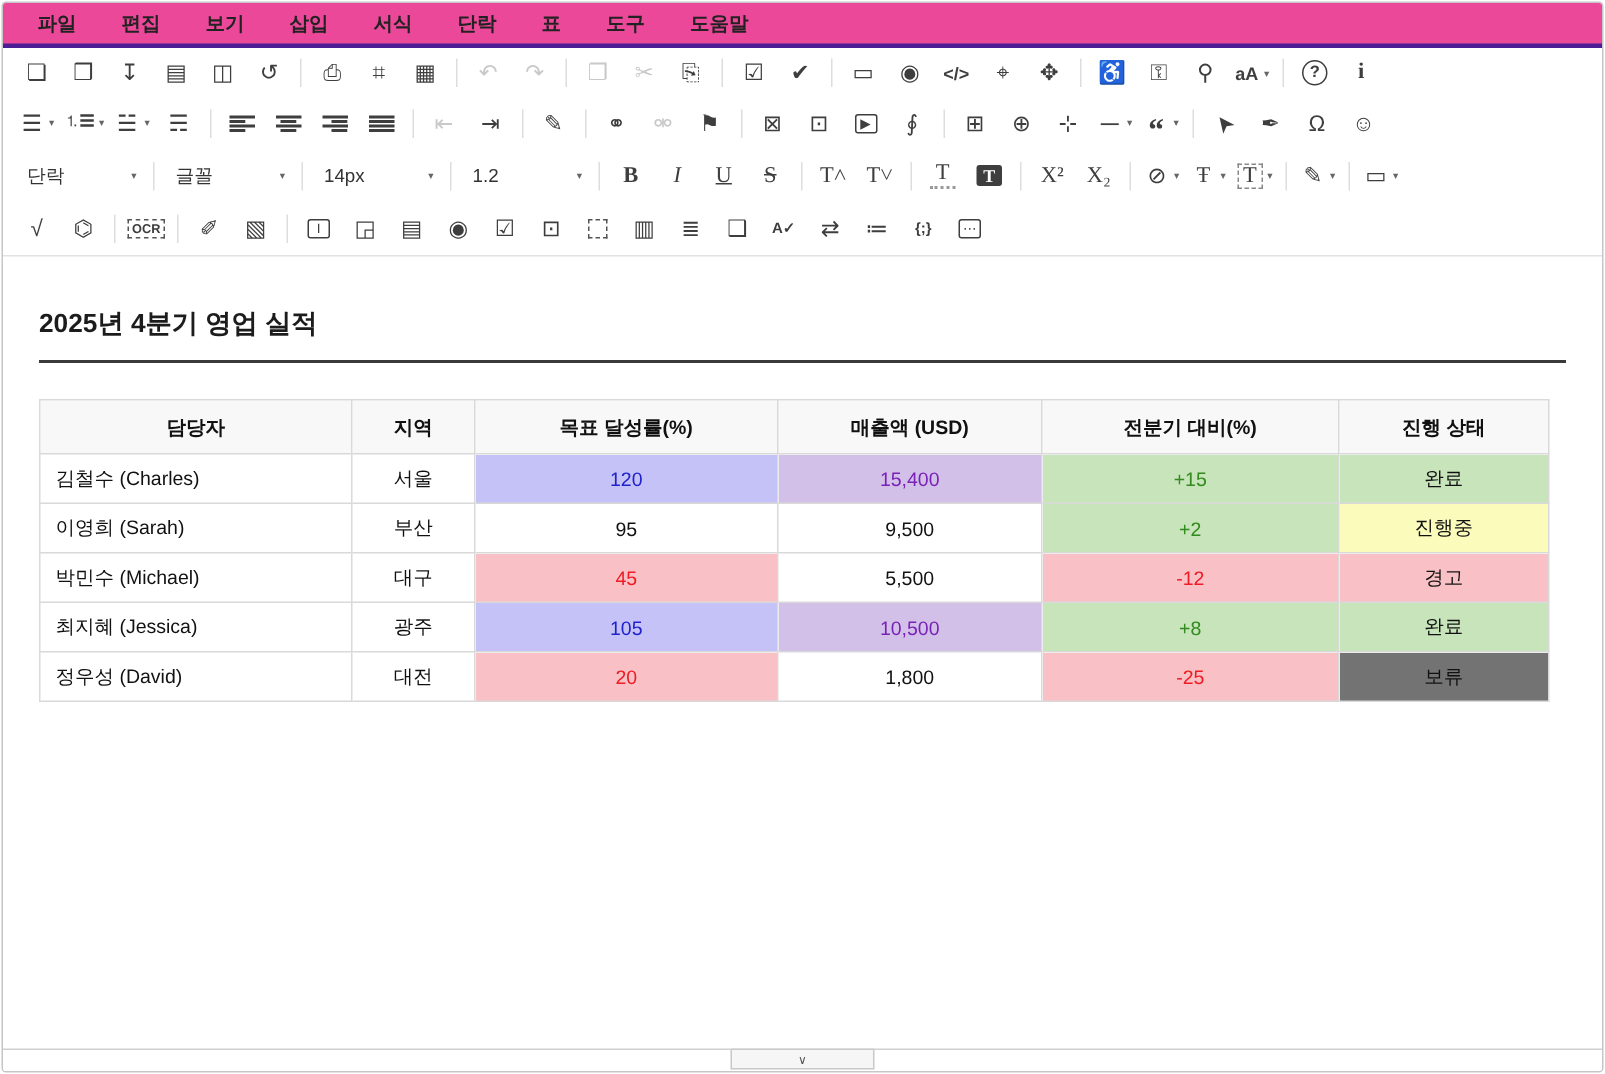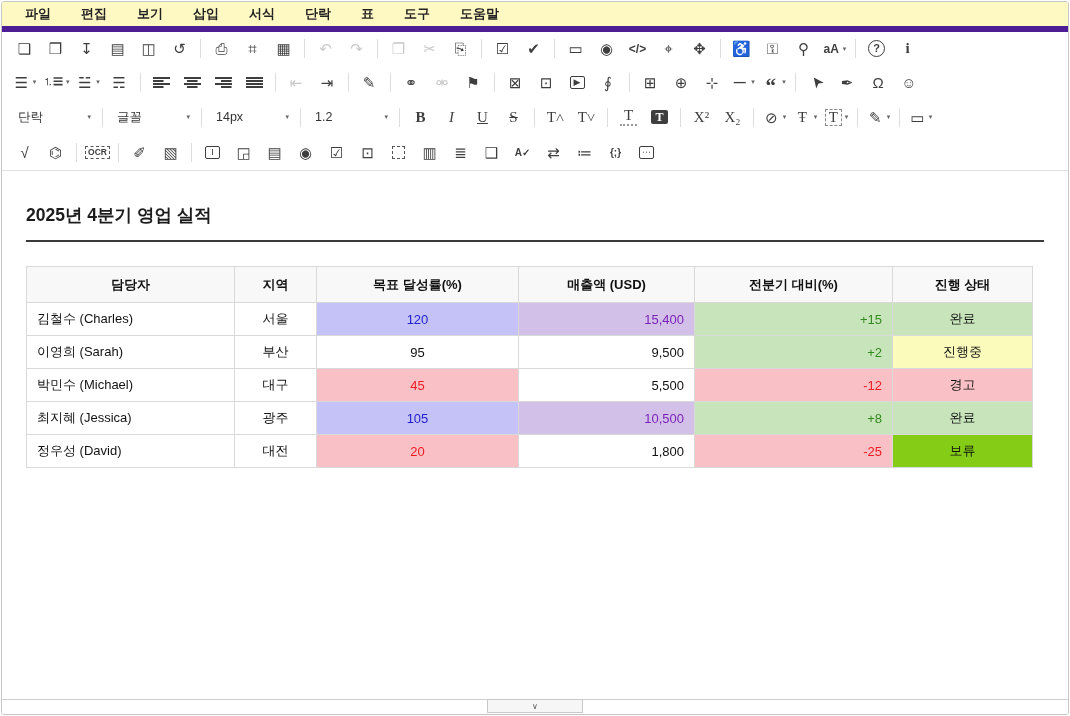--- a/index.html
+++ b/index.html
@@ -1,20 +1,20 @@
 <!DOCTYPE html>
 <html><head>
 <meta charset="utf-8">
 <style>
   * { box-sizing: border-box; }
   body { margin:0; width:1070px; height:716px; font-family:"Liberation Sans",sans-serif; background:#fff; color:#222; }
   .editor { position:relative; width:1068px; height:714px; margin:1px; border:1px solid #c6c6c6; border-radius:3px; overflow:hidden; background:#fff; }
 
   
-  .menubar { display:flex; align-items:center; height:30px; padding-left:8px; background:#fef9c3; border-bottom:6px solid #4c1d95; }
+  .menubar { display:flex; align-items:center; height:30px; padding-left:8px; background:#ec4899; border-bottom:3px solid #4c1d95; }
   .menu-item { padding:0 15px; font-size:13px; font-weight:600; color:#222; line-height:30px; cursor:pointer; }
 
   
   .toolbars { border-bottom:1px solid #e2e2e2; }
   .toolbar { display:flex; align-items:center; padding:0 7px; }
   #tb1 { height:33px; } #tb2 { height:34px; } #tb3 { height:36px; } #tb4 { height:35px; }
   .tb { display:flex; align-items:center; justify-content:center; min-width:29px; height:28px; margin:0 1px; background:none; border:0; color:#3e3e3e; font-size:15px; cursor:pointer; padding:0 2px; font-family:inherit; }
   .tb.disabled { color:#c9c9c9; cursor:default; }
   .g { display:inline-flex; align-items:center; justify-content:center; min-width:17px; font-size:15px; line-height:1; }
   .sep { width:1px; height:19px; background:#ddd; margin:0 5px; flex:none; }
@@ -45,21 +45,21 @@
   .quote { font-size:21px; line-height:.4; padding-top:9px; }
   .cursor-arrow { transform:rotate(-128deg); }
 
   
   .content { padding:0 24px; height:530px; position:relative; cursor:text; }
   .doc-title { margin:32px 0 0; font-size:17.5px; font-weight:700; color:#1c1c1c; }
   .title-rule { border:0; border-top:2px solid #3a3a3a; margin:13px 0 0; }
   table.data { border-collapse:collapse; margin-top:24px; table-layout:fixed; font-size:13px; color:#111; }
   .data th, .data td { border:1px solid #d9d9d9; height:33px; padding:0 10px; overflow:hidden; white-space:nowrap; }
   .data th { height:36px; background:#f8f8f8; font-weight:700; text-align:center; }
-  .al-left { text-align:left; } .al-center { text-align:center; } .al-right { text-align:right; }
+  .al-left { text-align:left; } .al-center { text-align:center; } .al-right { text-align:center; }
 
   
   .statusbar { position:absolute; left:0; right:0; bottom:0; height:15px; border-top:1px solid #cfcfcf; background:#fff; }
   .collapse-tab { position:absolute; left:50%; top:-1px; transform:translateX(-50%); width:96px; height:14px; background:#f6f6f6; border:1px solid #c9c9c9; display:flex; align-items:center; justify-content:center; font-size:8px; color:#555; cursor:pointer; }
 </style>
 </head>
 <body>
 
 <div class="editor">
   <div class="menubar">
@@ -460,21 +460,21 @@
             <td class="al-right" style="background: rgb(211, 192, 232); color: rgb(122, 34, 184);">10,500</td>
             <td class="al-right" style="background: rgb(199, 228, 186); color: rgb(51, 138, 30);">+8</td>
             <td class="al-center" style="background: rgb(199, 228, 186);">완료</td>
           </tr>
           <tr>
             <td class="al-left">정우성 (David)</td>
             <td class="al-center">대전</td>
             <td class="al-center" style="background: rgb(249, 193, 197); color: rgb(238, 28, 36);">20</td>
             <td class="al-right">1,800</td>
             <td class="al-right" style="background: rgb(249, 193, 197); color: rgb(238, 28, 36);">-25</td>
-            <td class="al-center" style="background: #84cc16; margin-left: 16px;">보류</td>
+            <td class="al-center" style="background: #737373; margin-left: 16px;">보류</td>
           </tr>
         </tbody>
     </table>
   </div>
 
   <div class="statusbar">
     <div class="collapse-tab">
       <span>∨</span>
     </div>
   </div>

